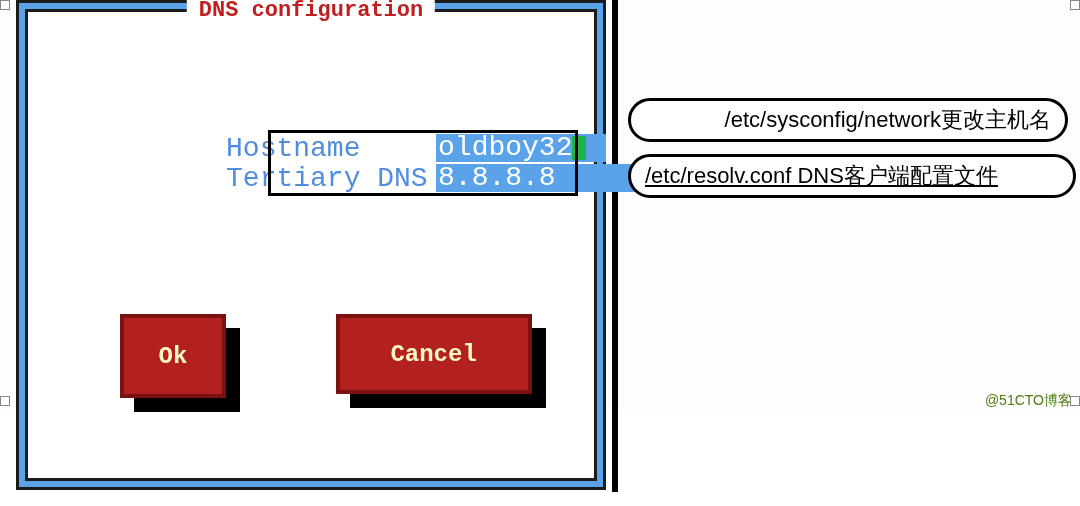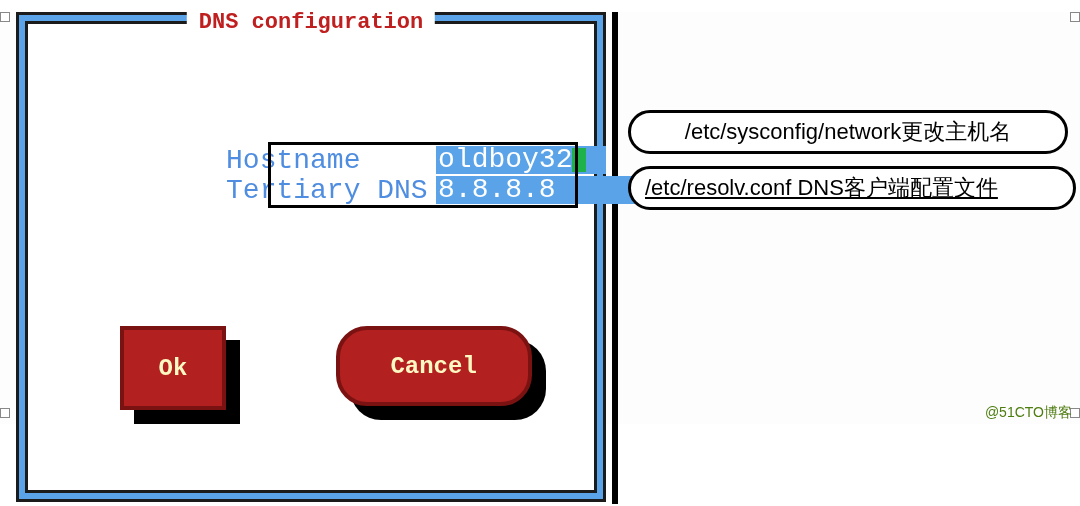--- a/index.html
+++ b/index.html
@@ -6,21 +6,21 @@
     html, body {
       width: 1080px;
       height: 506px;
       background: #ffffff;
       font-family: "Courier New", monospace;
       position: relative;
       overflow: hidden;
     }
     .stage {
       position: absolute;
-      left: 0; top: 12px;
+      left: 0; top: 0;
       width: 1080px; height: 412px;
       background: #fdfdfd;
     }
     
     .vline {
       position: absolute;
       top: 0;
       left: 612px;
       width: 6px;
       height: 492px;
@@ -135,36 +135,36 @@
       font-family: "Courier New", monospace;
       font-size: 24px;
       font-weight: bold;
       display: flex;
       align-items: center;
       justify-content: center;
     }
     .btn.ok .btn-face,
     .btn.ok .btn-shadow { width: 106px; height: 84px; }
     .btn.cancel .btn-face,
-    .btn.cancel .btn-shadow { width: 196px; height: 80px; border-radius: 31px; }
+    .btn.cancel .btn-shadow { width: 196px; height: 80px; }
 
     
     .note {
       position: absolute;
       left: 628px;
       background: #ffffff;
       border: 3px solid #000;
       border-radius: 22px;
       padding: 4px 14px;
       font-family: Arial, "Microsoft YaHei", sans-serif;
       font-size: 22px;
       color: #000;
       white-space: nowrap;
     }
-    .note.n1 { top: 98px; width: 440px; text-align: center; }
+    .note.n1 { top: 98px; width: 440px; text-align: right; }
     .note.n2 { top: 154px; width: 448px; text-align: left; text-decoration: underline; }
     
     .handle {
       position: absolute;
       width: 10px;
       height: 10px;
       background: #fff;
       border: 1px solid #888;
     }
     .handle.tl { left: 0; top: 0; }

